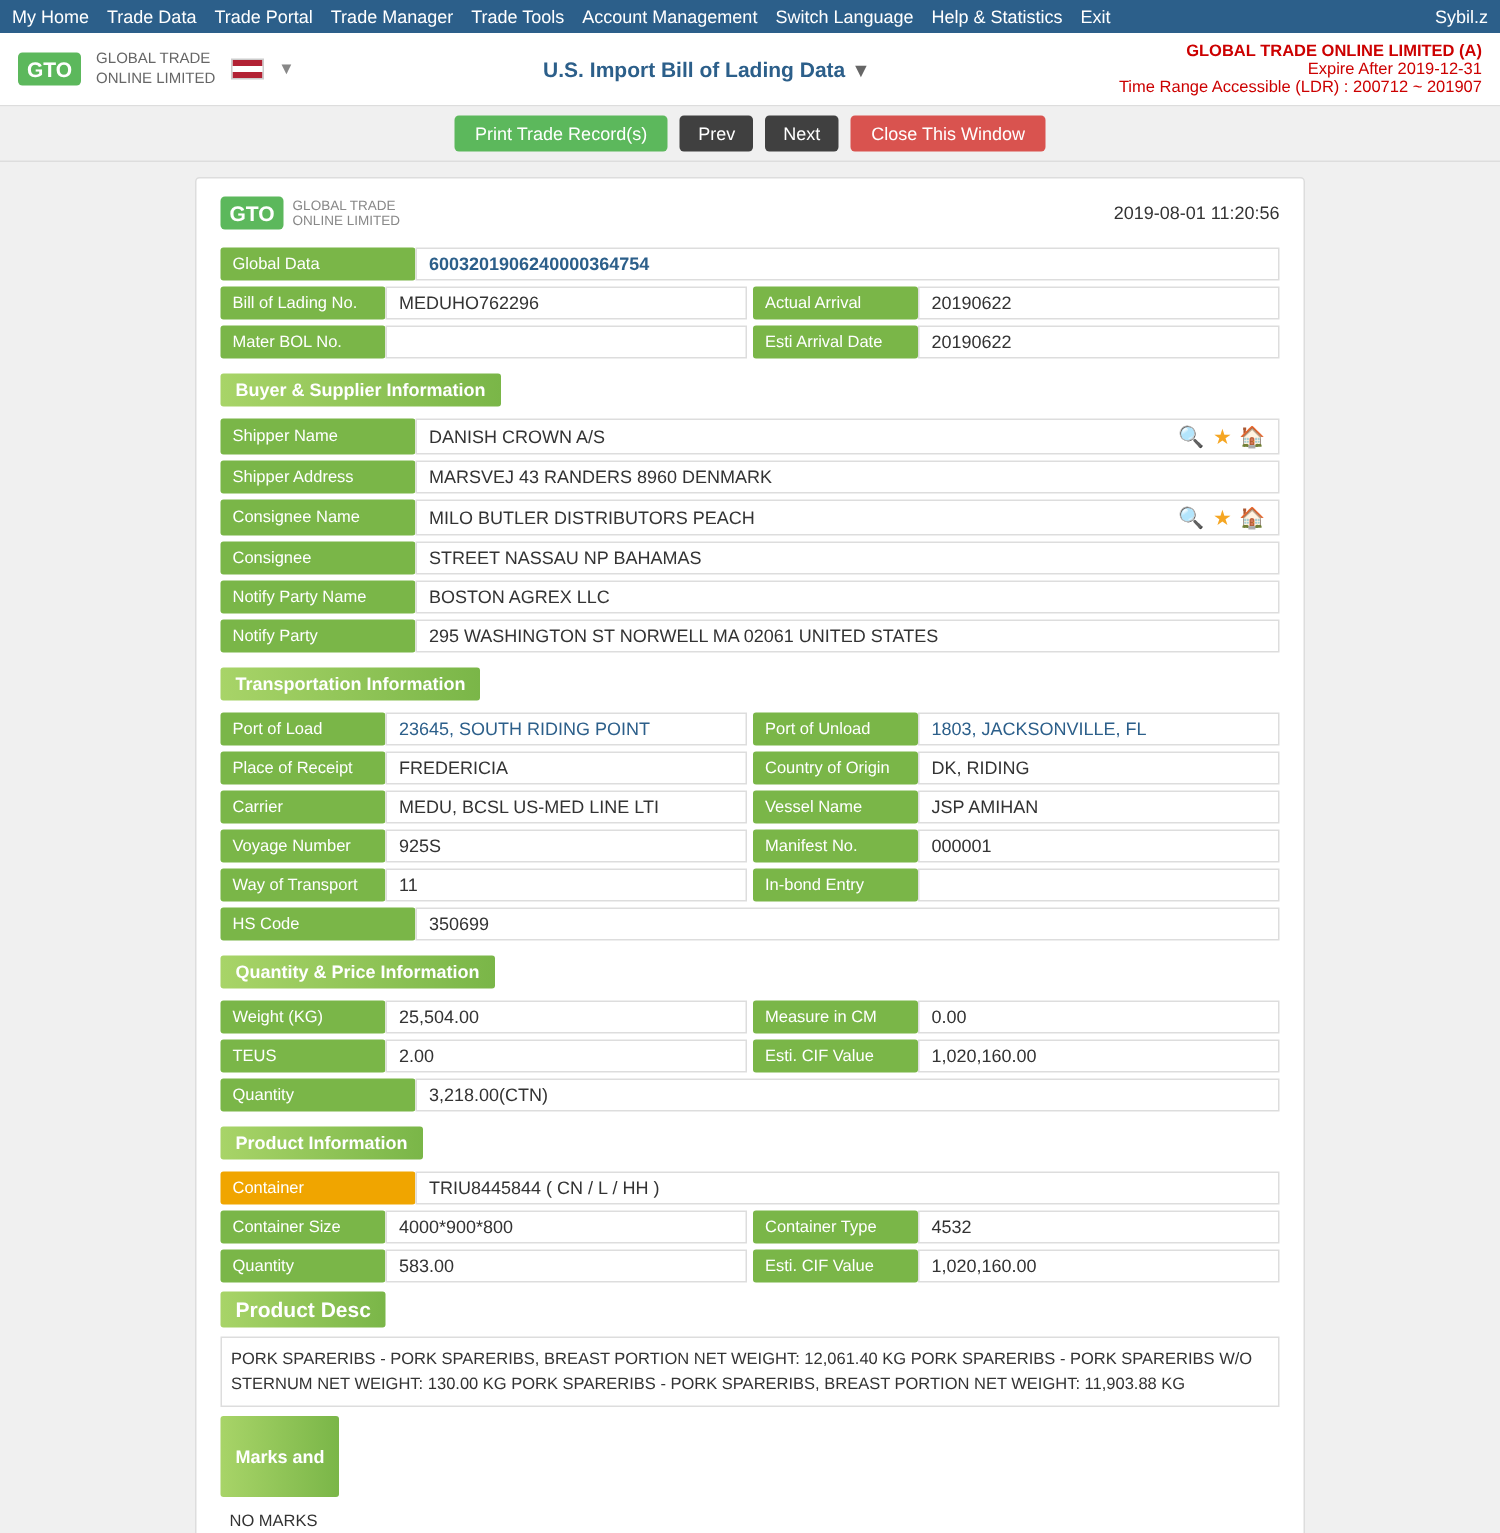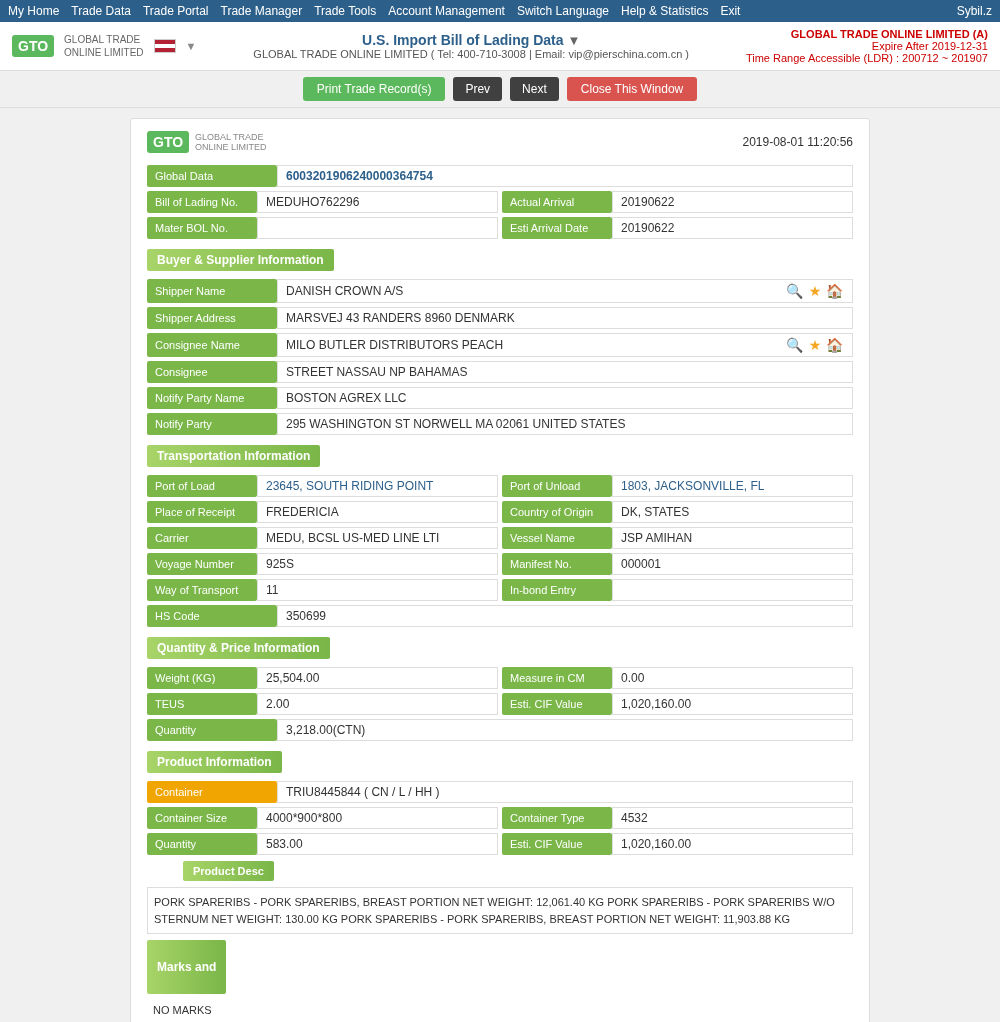--- a/index.html
+++ b/index.html
@@ -167,25 +167,24 @@
       align-items: center;
       justify-content: space-between;
     }
 
     
     .product-desc-label {
       background: linear-gradient(to right, #a8d468, #7ab648);
       color: #fff;
       padding: 4px 10px;
       border-radius: 2px;
-      font-size: 11px;
+      font-size: 14px;
       font-weight: bold;
       display: inline-block;
       margin-bottom: 6px;
-      margin-left: 36px;
     }
     .product-desc-text {
       font-size: 11px;
       color: #333;
       line-height: 1.5;
       border: 1px solid #ddd;
       padding: 6px;
       margin-bottom: 6px;
     }
     .marks-label {
@@ -249,21 +248,20 @@
     <div class="doc-logo-box">GTO</div>
     <div class="logo-text">GLOBAL TRADE<br>ONLINE LIMITED</div>
     <span class="flag-icon"></span>
     <span style="font-size:11px;color:#888;">▼</span>
   </div>
   <div style="text-align:center;">
     <div class="header-title">
       <span>U.S. Import Bill of Lading Data</span>
       <span style="color:#666;font-size:13px;">▼</span>
     </div>
-    <div class="header-contact">GLOBAL TRADE ONLINE LIMITED ( Tel: 400-710-3008 | Email: vip@pierschina.com.cn )</div>
   </div>
   <div class="header-right">
     <div class="company-name">GLOBAL TRADE ONLINE LIMITED (A)</div>
     <div>Expire After 2019-12-31</div>
     <div>Time Range Accessible (LDR) : 200712 ~ 201907</div>
   </div>
 </div>
 
 <div class="action-bar">
   <button class="btn-green">Print Trade Record(s)</button>
@@ -380,21 +378,21 @@
       </div>
 
       
       <div class="field-row-double">
         <div class="field-half">
           <div class="field-label">Place of Receipt</div>
           <div class="field-value">FREDERICIA</div>
         </div>
         <div class="field-half">
           <div class="field-label">Country of Origin</div>
-          <div class="field-value">DK, STATES</div>
+          <div class="field-value">DK, RIDING</div>
         </div>
       </div>
 
       
       <div class="field-row-double">
         <div class="field-half">
           <div class="field-label">Carrier</div>
           <div class="field-value">MEDU, BCSL US-MED LINE LTI</div>
         </div>
         <div class="field-half">

